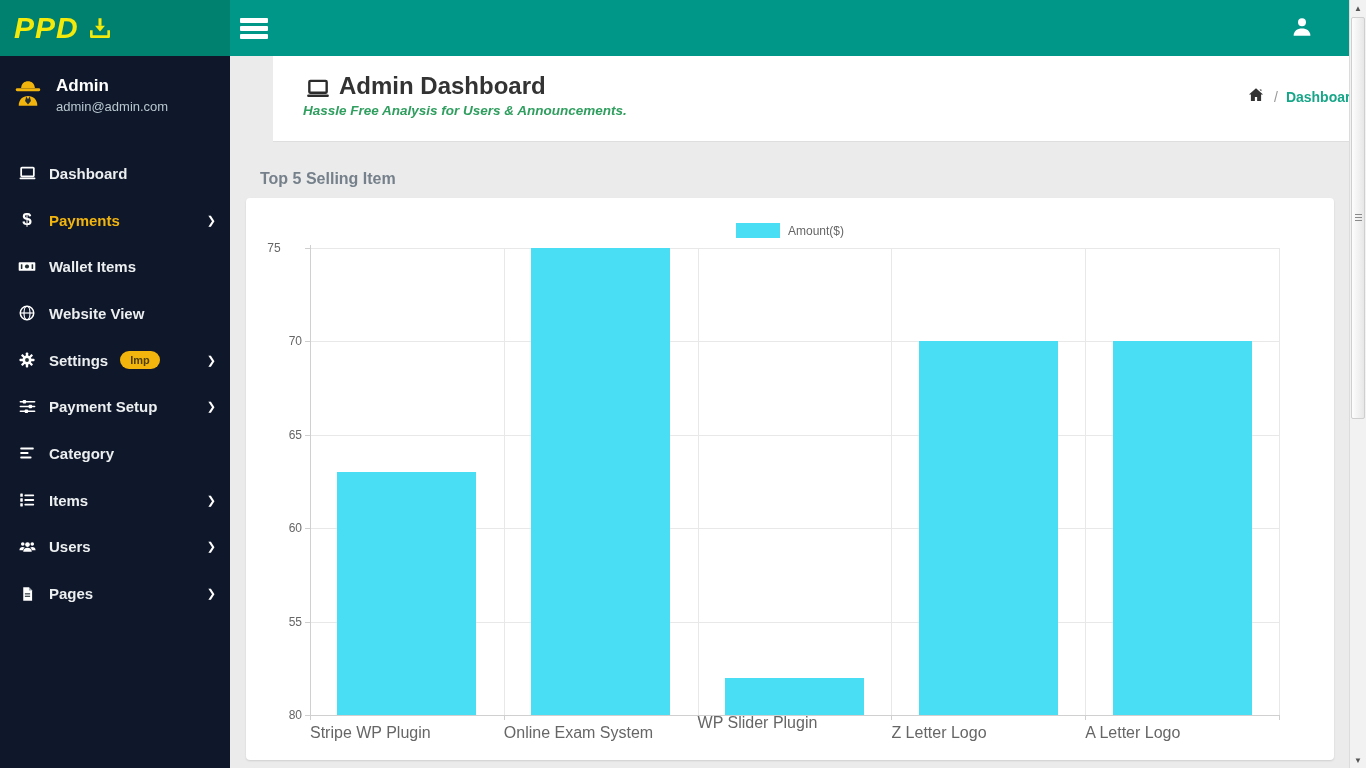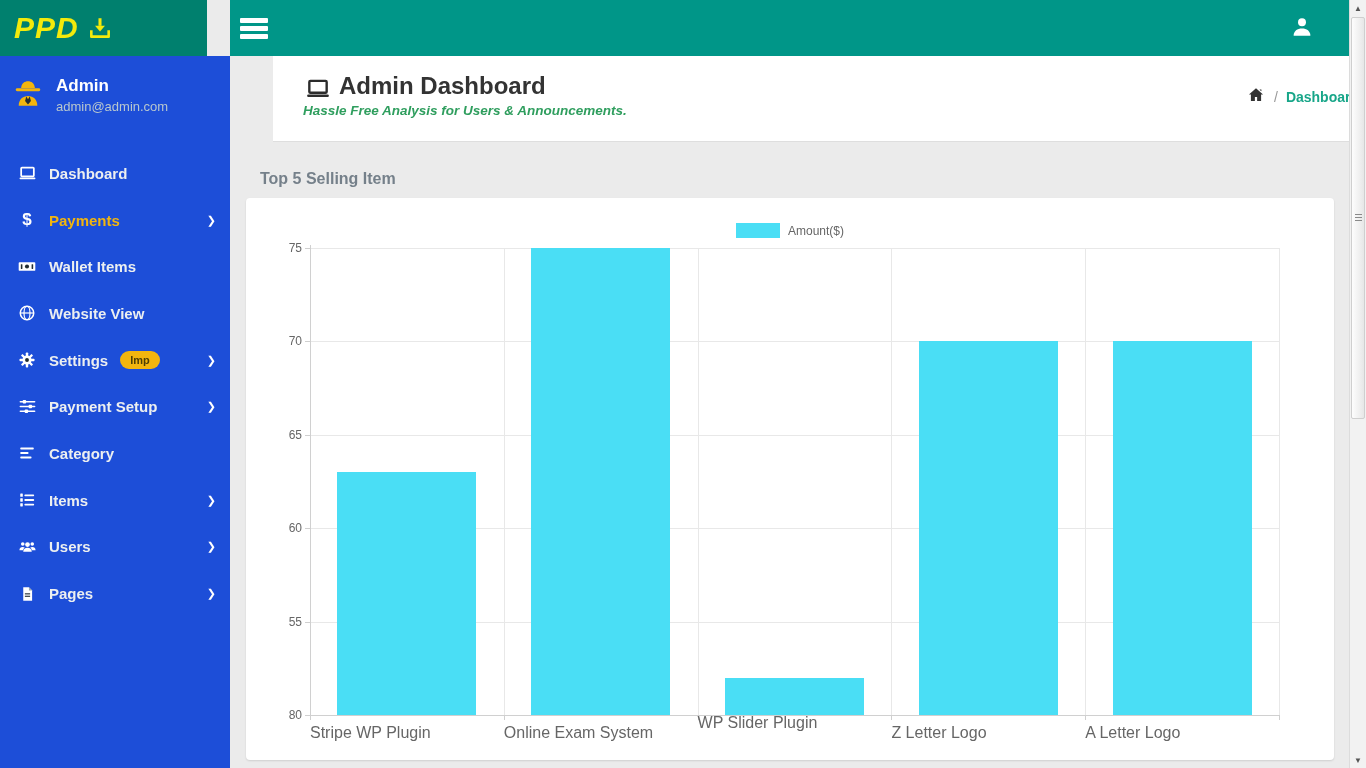--- a/index.html
+++ b/index.html
@@ -1,34 +1,34 @@
 <!DOCTYPE html>
 <html><head>
 <meta charset="utf-8">
 <style>
   * { margin:0; padding:0; box-sizing:border-box; }
   html,body { width:1366px; height:768px; overflow:hidden; }
   body { font-family:"Liberation Sans","DejaVu Sans",sans-serif; background:#ebebeb; }
   #app { position:relative; width:1366px; height:768px; overflow:hidden; }
 
   
-  .logo { position:absolute; left:0; top:0; width:207px; height:56px; background:#00806e;
+  .logo { position:absolute; left:0; top:0; width:230px; height:56px; background:#00806e;
           display:flex; align-items:center; padding-left:14px; cursor:pointer; }
   .logo-text { color:#f3ea0b; font-size:30px; font-weight:800; letter-spacing:1px; font-style:italic; }
   .logo-dl { margin-left:8px; display:inline-flex; }
 
   
   .navbar { position:absolute; left:230px; top:0; width:1136px; height:56px; background:#009688; }
   .hamburger { position:absolute; left:10px; top:13px; width:30px; height:30px; cursor:pointer;
                display:flex; flex-direction:column; justify-content:center; gap:3px; }
   .hamburger span { display:block; width:28px; height:5px; background:#fff; border-radius:1px; }
   .user-btn { position:absolute; right:48px; top:13px; width:32px; height:32px; cursor:pointer; display:flex; align-items:center; justify-content:center; }
 
   
-  .sidebar { position:absolute; left:0; top:56px; width:230px; height:712px; background:#1d4ed8; color:#eceff0; }
+  .sidebar { position:absolute; left:0; top:56px; width:230px; height:712px; background:#0f172a; color:#eceff0; }
   .user-panel { display:flex; align-items:center; gap:12px; padding:20px 10px 18px 12px; }
   .user-name { font-size:17px; font-weight:700; color:#fff; }
   .user-email { font-size:13px; color:#b8c7ce; margin-top:3px; }
   #menu { position:absolute; left:0; top:94px; width:230px; }
   .menu-item { display:flex; align-items:center; height:46.7px; padding:0 14px; cursor:pointer; font-size:15px; font-weight:600; color:#eceff0; }
   .menu-item .mi-icon { width:26px; display:inline-flex; justify-content:center; align-items:center; color:#fff; }
   .menu-item .mi-label { margin-left:9px; }
   .menu-item.active .mi-label { color:#f2b50e; }
   .mi-chevron { margin-left:auto; font-size:11px; color:#fff; }
   .mi-badge { margin-left:12px; background:#f2b50e; color:#4d3f05; font-size:11px; font-weight:700;
@@ -293,21 +293,21 @@
           <div class="grid-h" style="left: 64px; top: 330.2px; width: 969px; height: 1px;"></div>
           <div class="ylab" style="left: 0px; top: 323.2px;">60</div>
           <div class="tick" style="left: 59px; top: 330.2px; width: 5px; height: 1px;"></div>
           <div class="grid-h" style="left: 64px; top: 236.8px; width: 969px; height: 1px;"></div>
           <div class="ylab" style="left: 0px; top: 229.8px;">65</div>
           <div class="tick" style="left: 59px; top: 236.8px; width: 5px; height: 1px;"></div>
           <div class="grid-h" style="left: 64px; top: 143.4px; width: 969px; height: 1px;"></div>
           <div class="ylab" style="left: 0px; top: 136.4px;">70</div>
           <div class="tick" style="left: 59px; top: 143.4px; width: 5px; height: 1px;"></div>
           <div class="grid-h" style="left: 64px; top: 50px; width: 969px; height: 1px;"></div>
-          <div class="ylab" style="left: 0px; top: 43px;">75</div>
+          <div class="ylab" style="left: 0px; top: 43px; text-align: center;">75</div>
           <div class="tick" style="left: 59px; top: 50px; width: 5px; height: 1px;"></div>
           <div class="grid-v" style="left: 257.8px; top: 50px; width: 1px; height: 467px;"></div>
           <div class="tick" style="left: 257.8px; top: 517px; width: 1px; height: 5px;"></div>
           <div class="grid-v" style="left: 451.6px; top: 50px; width: 1px; height: 467px;"></div>
           <div class="tick" style="left: 451.6px; top: 517px; width: 1px; height: 5px;"></div>
           <div class="grid-v" style="left: 645.4px; top: 50px; width: 1px; height: 467px;"></div>
           <div class="tick" style="left: 645.4px; top: 517px; width: 1px; height: 5px;"></div>
           <div class="grid-v" style="left: 839.2px; top: 50px; width: 1px; height: 467px;"></div>
           <div class="tick" style="left: 839.2px; top: 517px; width: 1px; height: 5px;"></div>
           <div class="grid-v" style="left: 1033px; top: 50px; width: 1px; height: 467px;"></div>

